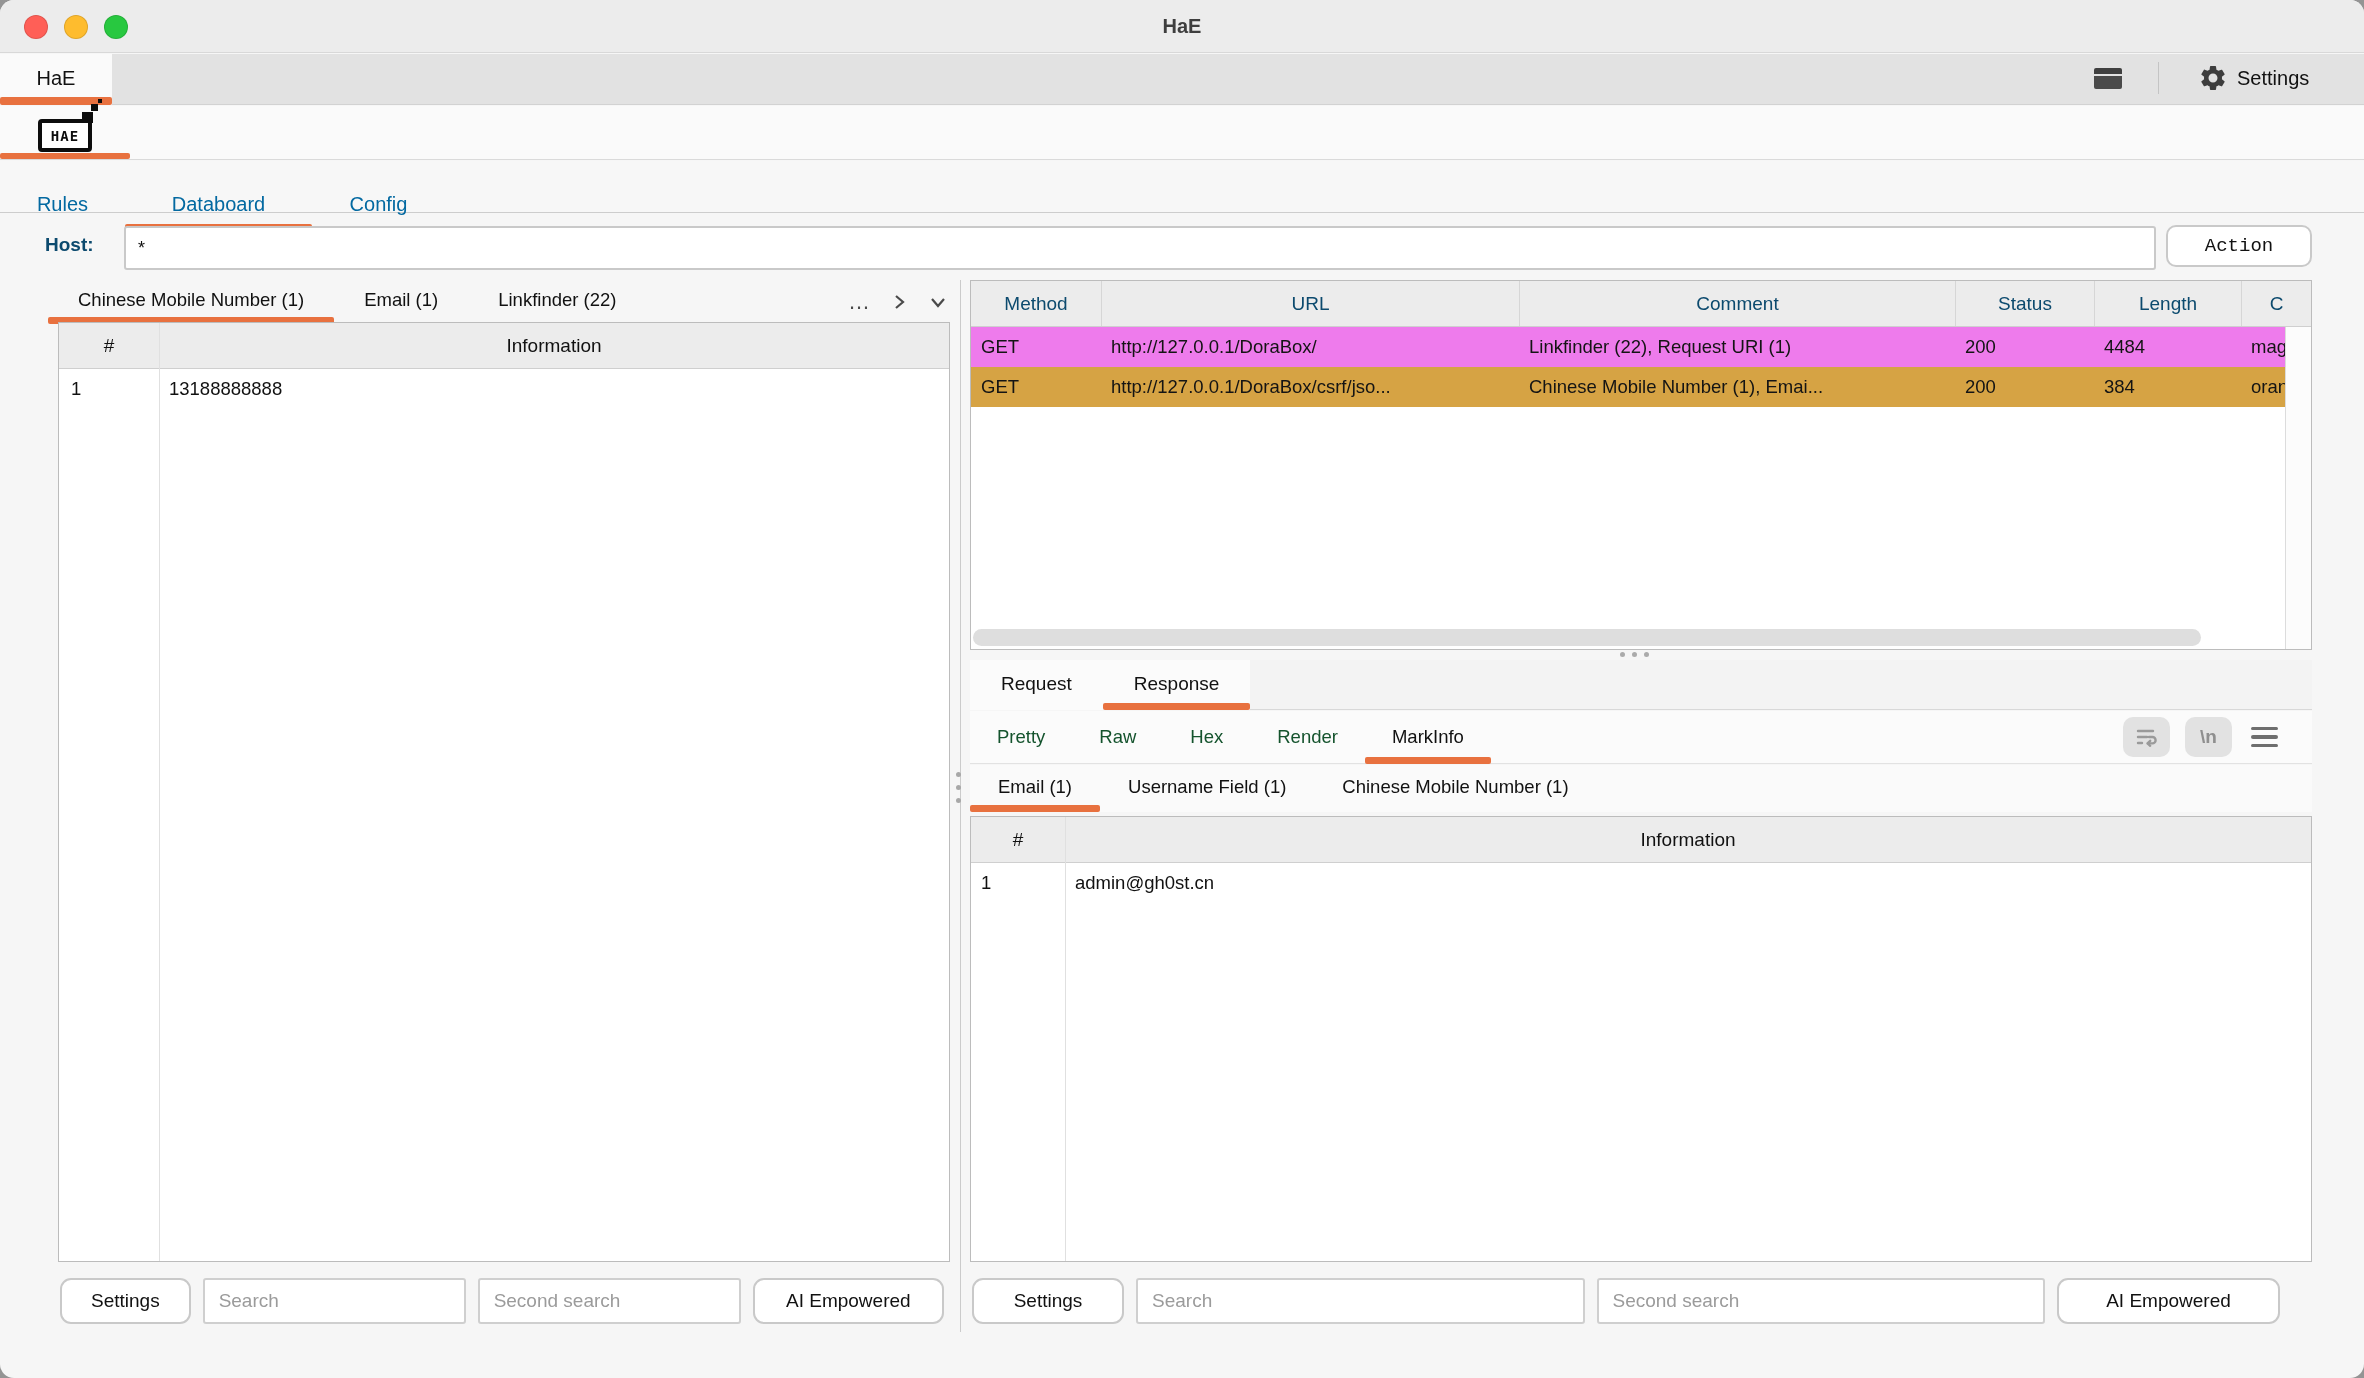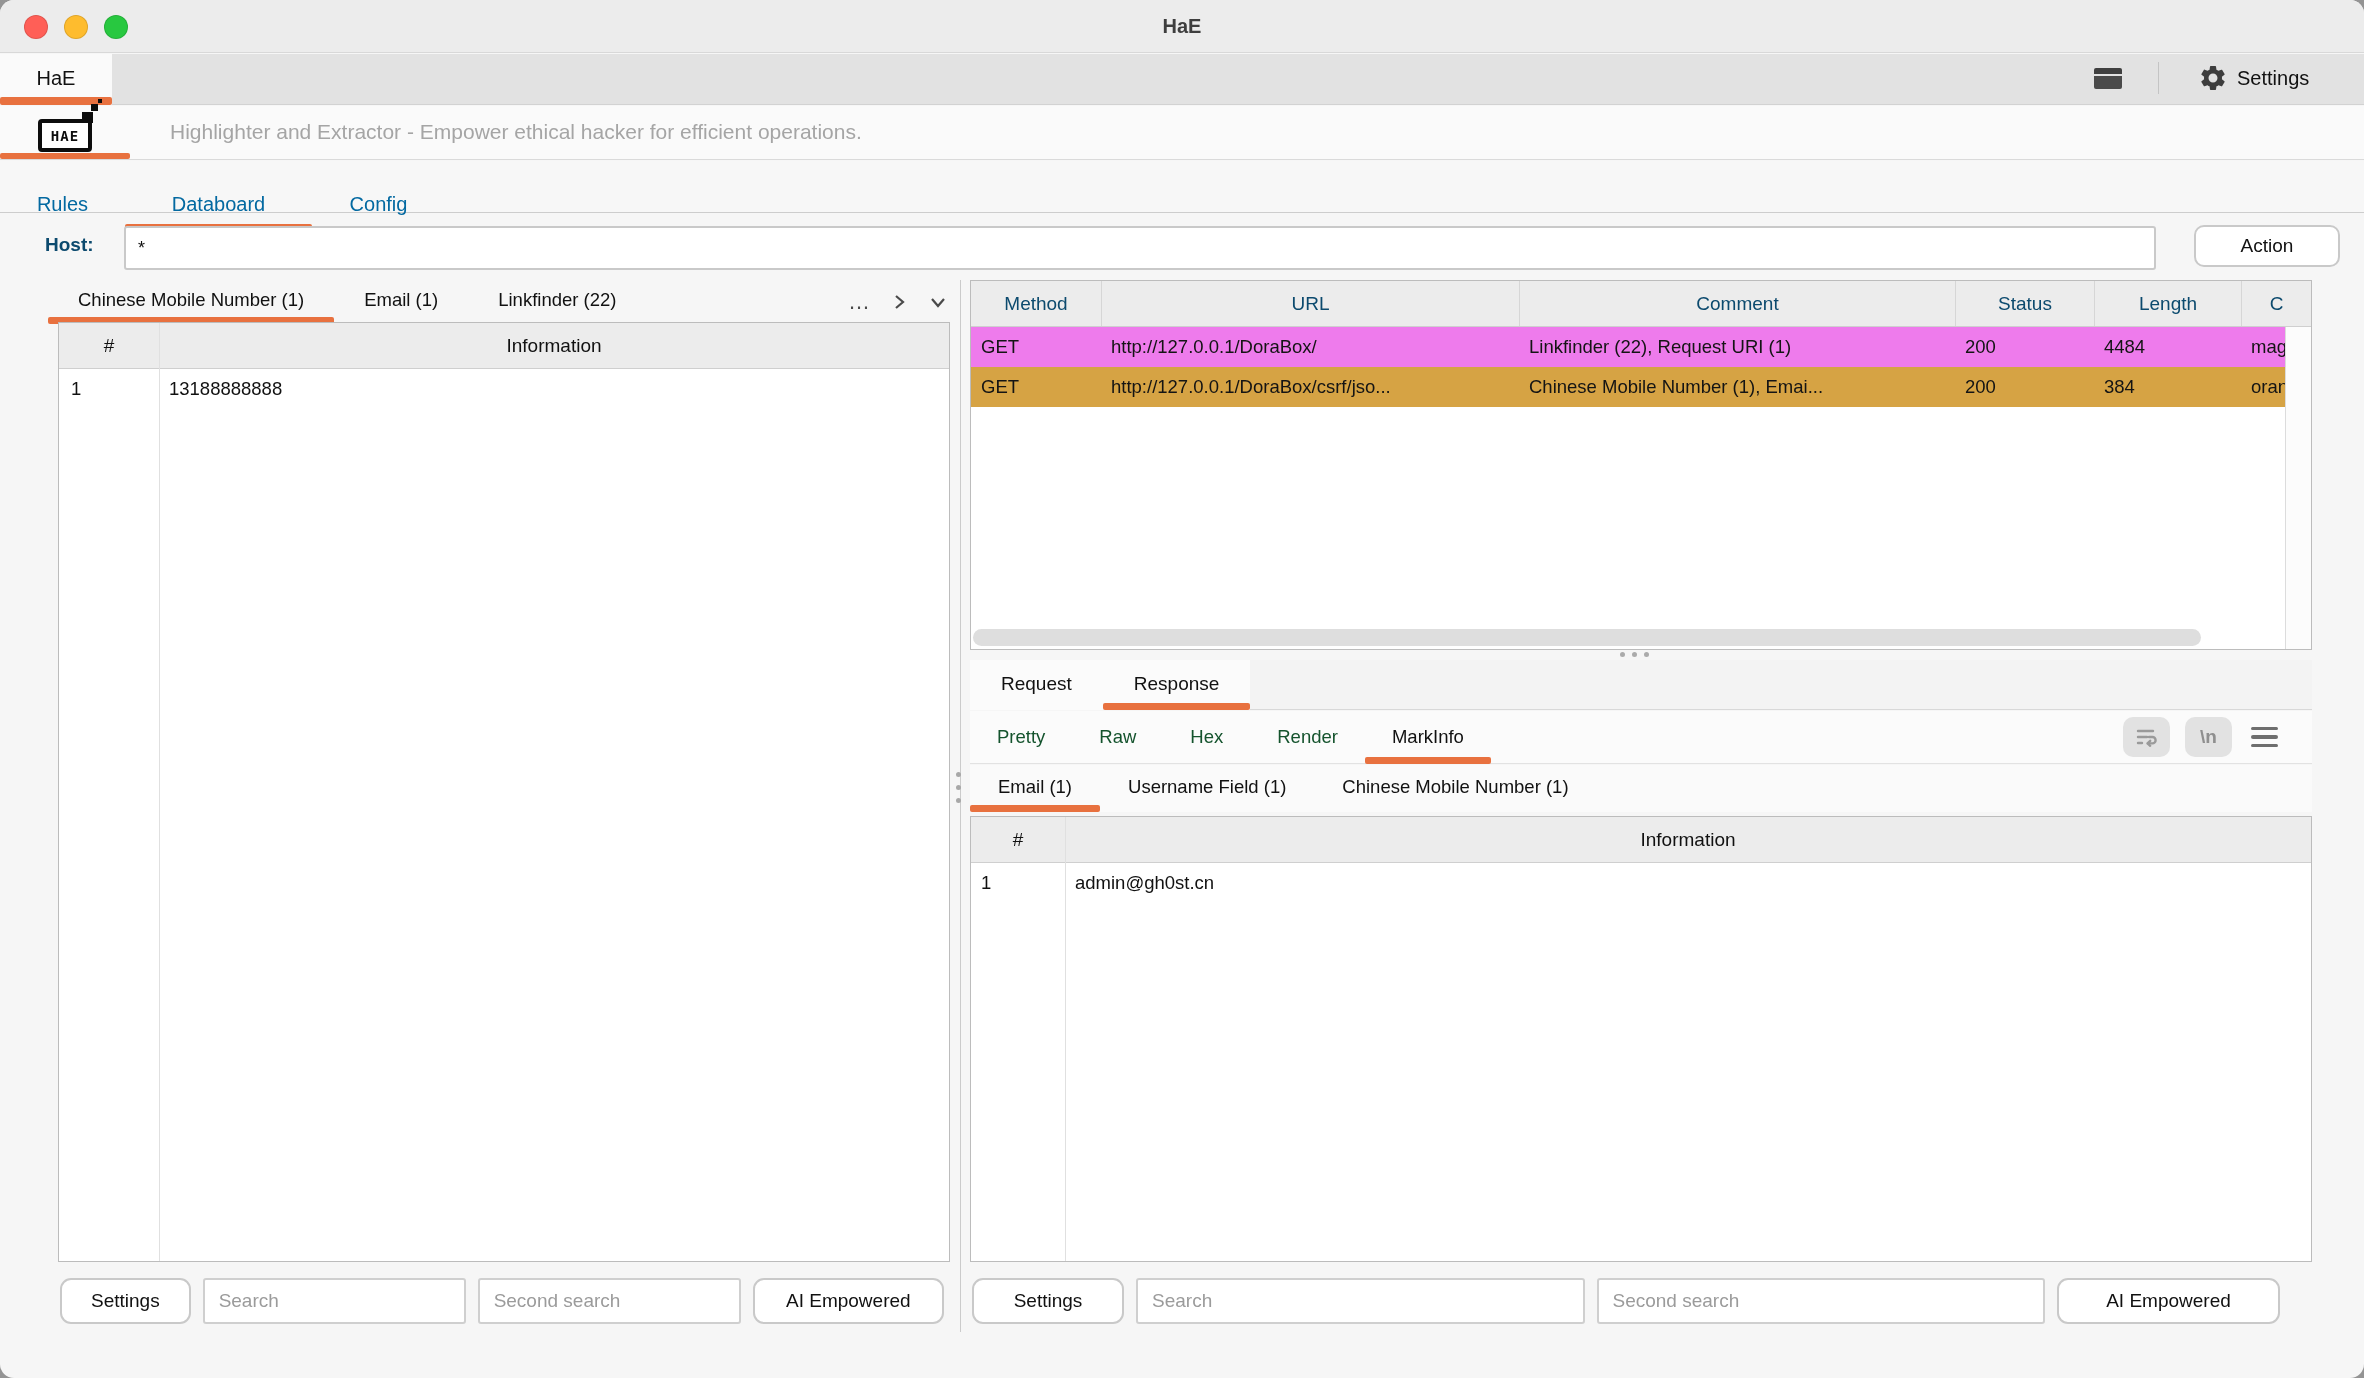--- a/index.html
+++ b/index.html
@@ -44,21 +44,21 @@
 
   
   .navrow{ position:absolute; left:0; top:161px; width:2364px; height:52px; background:#F7F7F7; border-bottom:1px solid #CDCDCD; }
   .nav-tab{ position:absolute; top:0; height:52px; line-height:50px; text-align:center; font-size:20px; color:#0369a1; cursor:pointer;margin-top:18px; }
   .nav-rules{ left:0; width:125px; } .nav-databoard{ left:125px; width:187px; } .nav-config{ left:312px; width:133px; }
   .nav-tab.active::after{ content:""; position:absolute; left:0; right:0; bottom:0; height:7px; background:var(--accent); border-radius:2px; }
 
   
   .host-label{ position:absolute; left:45px; top:234px; font-size:19px; font-weight:bold; color:#0c4a6e; }
   .host-input{ position:absolute; left:124px; top:226px; width:2032px; height:44px; border:2px solid #C9C9C9; border-radius:3px; background:#FFF; font-size:18px; padding-left:12px; color:#111; font-family:inherit; }
-  .action-btn{ position:absolute; left:2166px; top:225px; width:146px; height:42px; background:#FFF; border:2px solid #C9C9C9; border-radius:10px; font-size:19px; color:#111; font-family:Liberation Sans, sans-serif; cursor:pointer;margin-left:28px; }
+  .action-btn{ position:absolute; left:2166px; top:225px; width:146px; height:42px; background:#FFF; border:2px solid #C9C9C9; border-radius:10px; font-size:19px; color:#111; font-family:Liberation Mono, monospace; cursor:pointer; }
 
   
   .left-tabs{ position:absolute; left:48px; top:280px; width:900px; height:44px; display:flex; align-items:center; }
   .ltab{ position:relative; height:44px; line-height:40px; padding:0 30px; font-size:18.5px; color:#111; cursor:pointer; white-space:nowrap; }
   .ltab.active::after{ content:""; position:absolute; left:0; right:0; bottom:0; height:7px; background:var(--accent); border-radius:2px; }
   .ltab-icons{ margin-left:auto; display:flex; align-items:center; gap:20px; }
   .overflow-ellipsis{ font-size:22px; color:#4A4A4A; line-height:30px; cursor:pointer; }
   .chev{ cursor:pointer; display:block; }
 
   .panel-table{ position:absolute; background:#FFF; border:1px solid #BCBCBC; }
@@ -150,21 +150,20 @@
     <span>Settings</span>
   </div>
 
   <div class="banner">
     <span class="hae-logo">
       <span class="logo-box">HAE</span>
       <i class="pencil1"></i>
         <i class="pencil2"></i>
         <i class="pencil3"></i>
     </span>
-    <span class="subtitle">Highlighter and Extractor - Empower ethical hacker for efficient operations.</span>
     <span class="banner-underline"></span>
   </div>
 
   <div class="navrow">
     <div class="nav-tab nav-rules">Rules</div>
     <div class="nav-tab nav-databoard active">Databoard</div>
     <div class="nav-tab nav-config">Config</div>
   </div>
 
   <label class="host-label">Host:</label>

